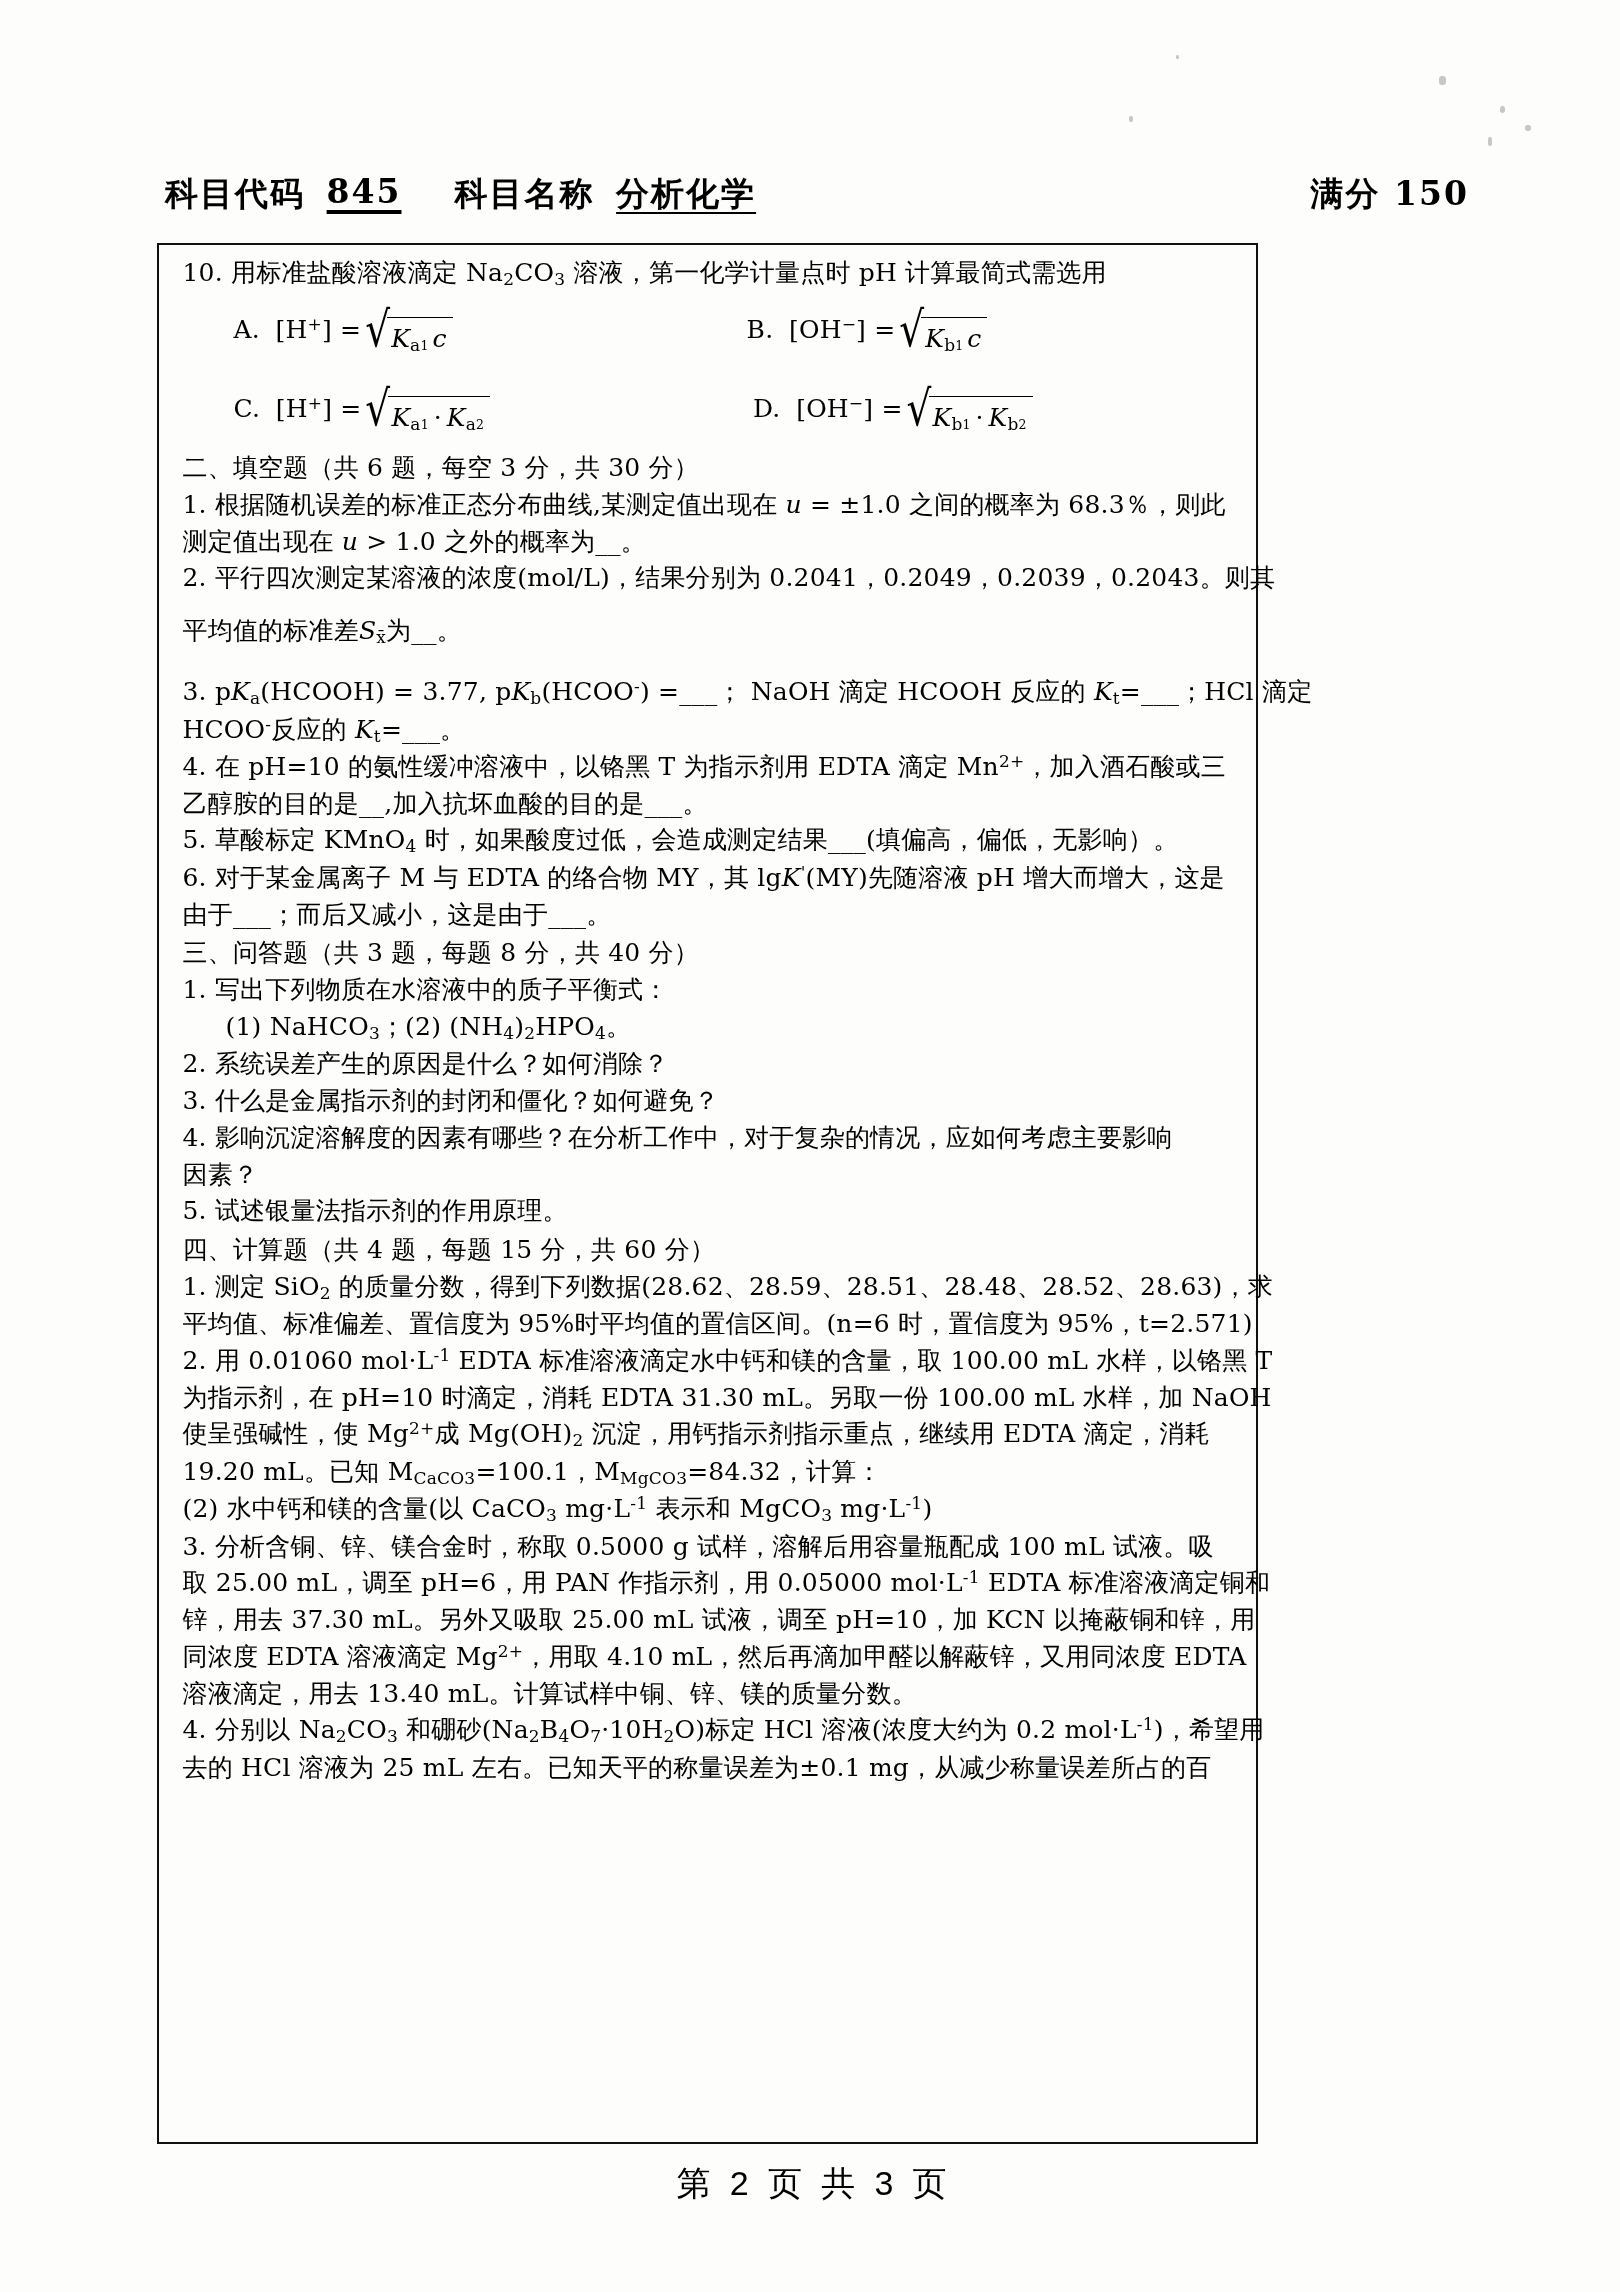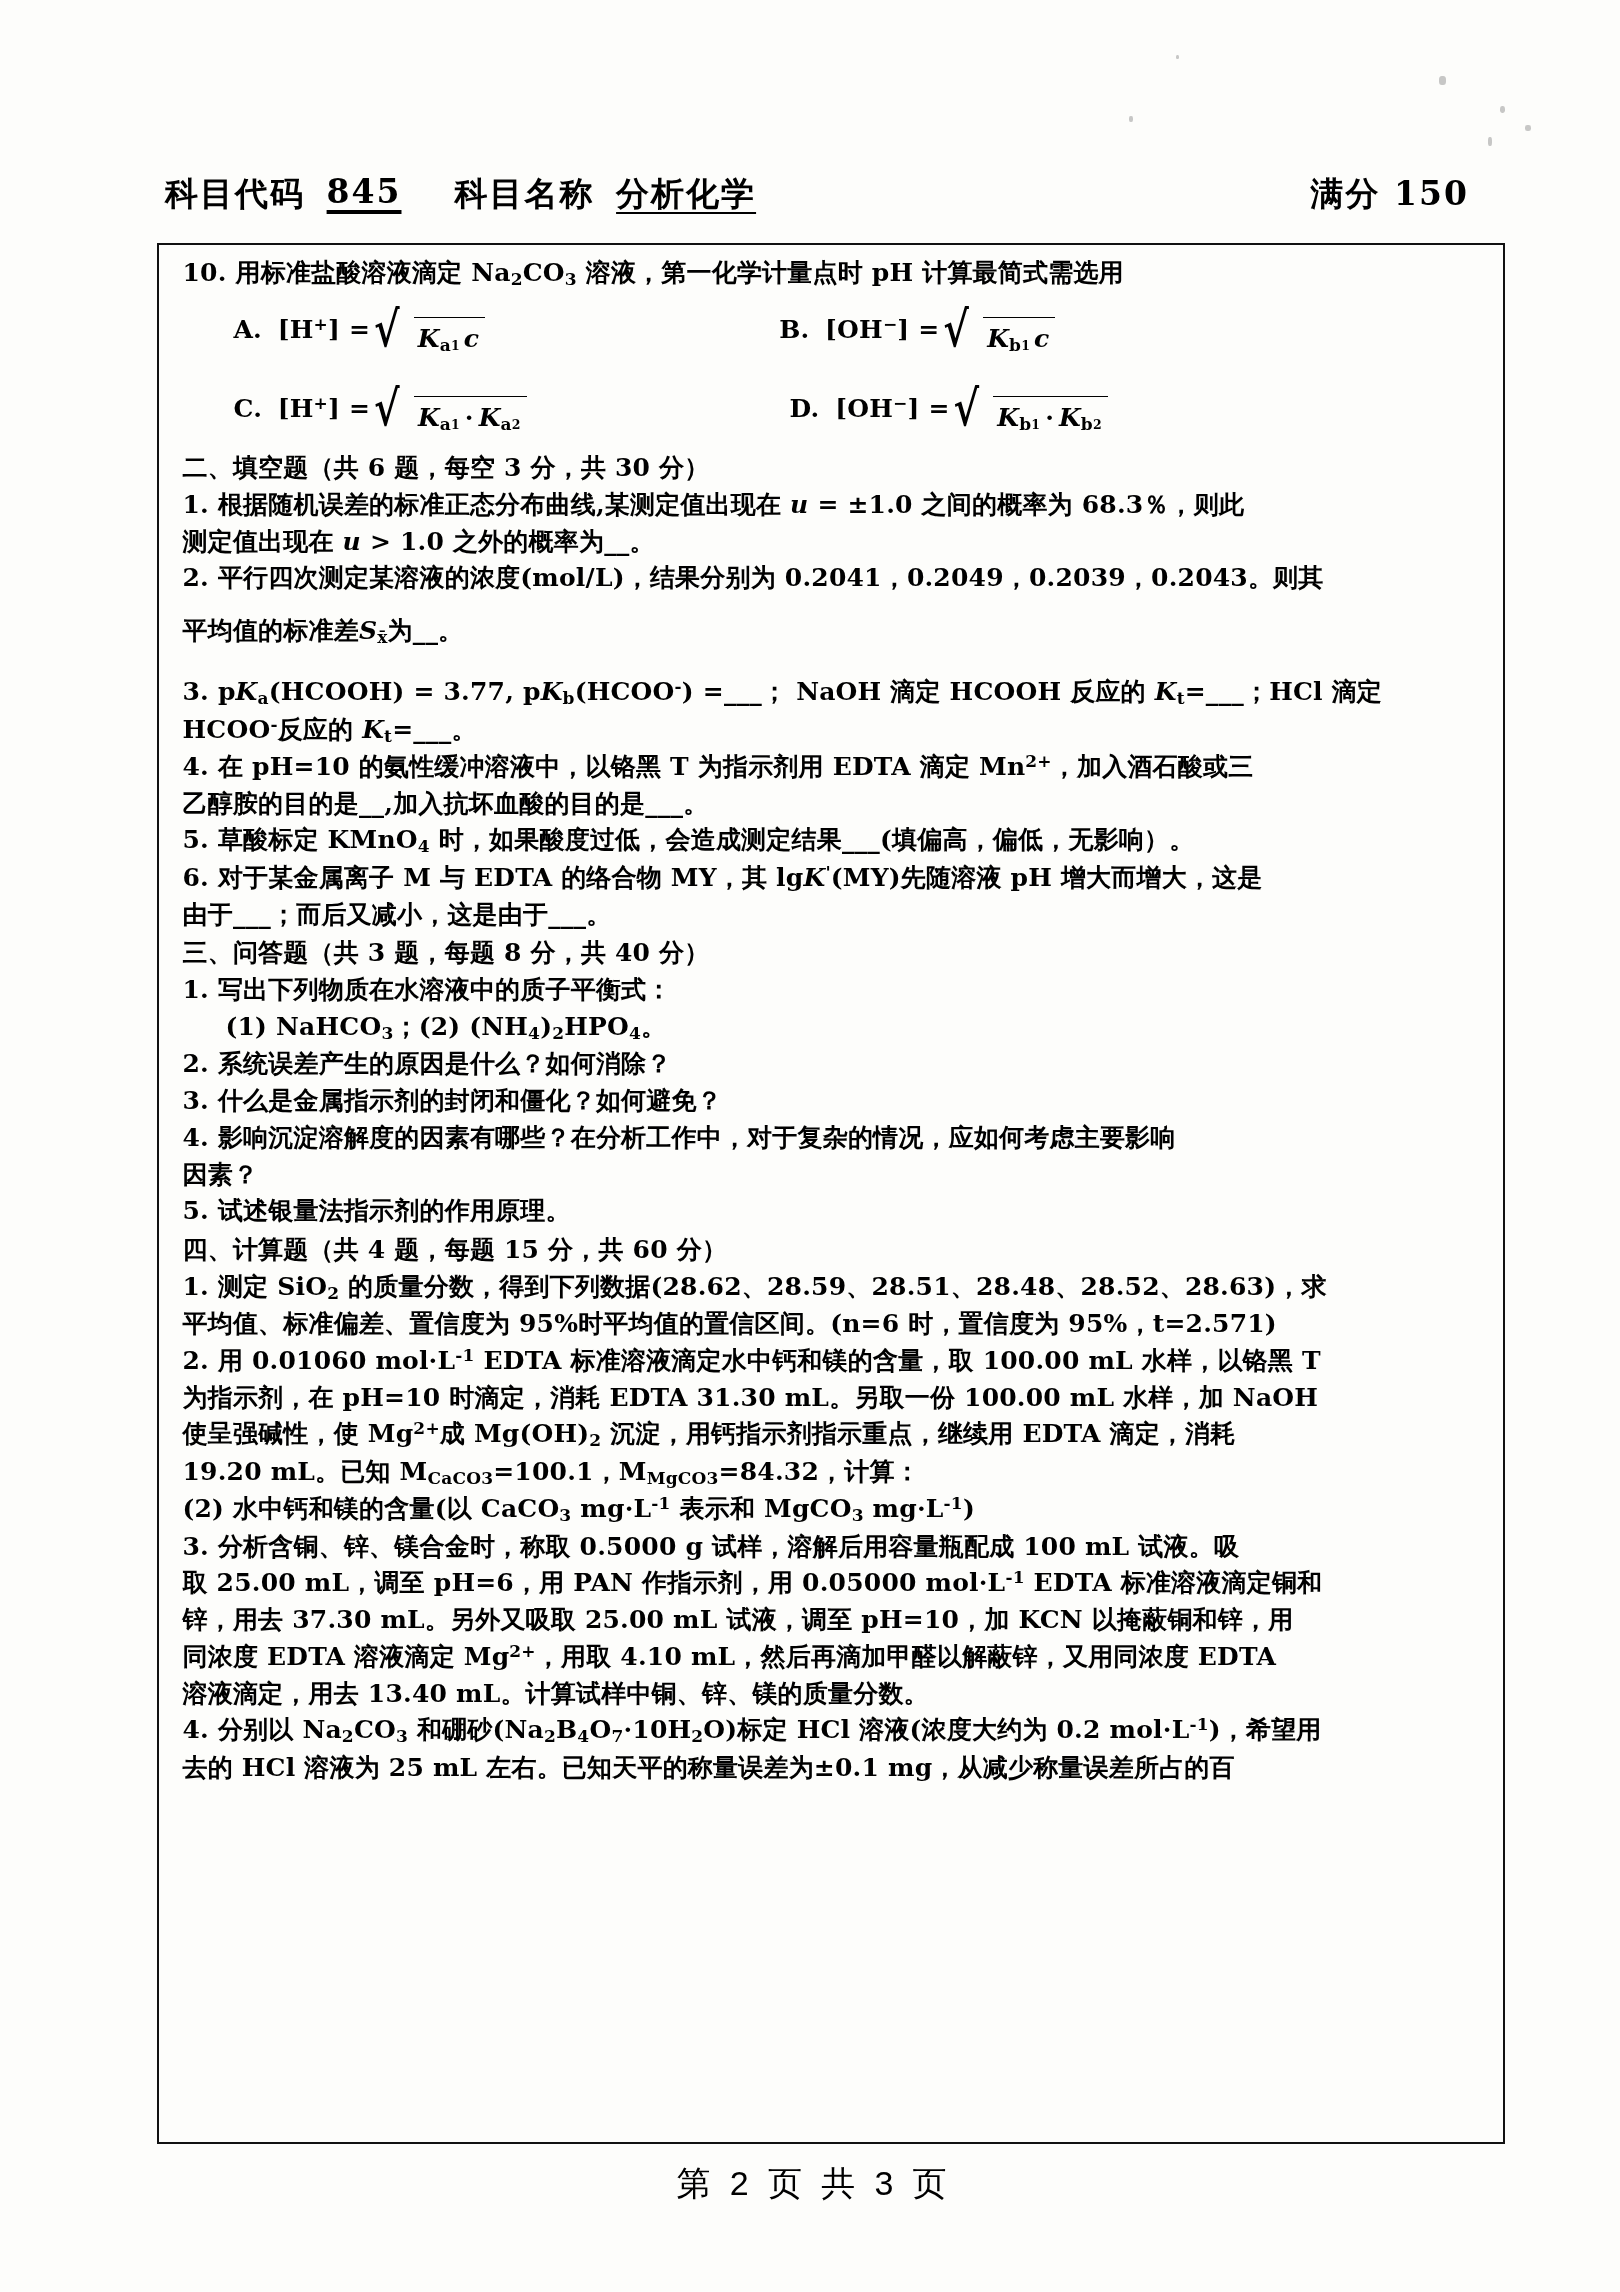--- a/index.html
+++ b/index.html
@@ -56,27 +56,26 @@
   .hdr-score .val { font-family: "DejaVu Serif", serif; margin-left: 13.7px; }
 
   
   .speck { position: absolute; background: #9a9a9a; border-radius: 40%; opacity: .55; }
 
   
   .frame {
     position: absolute;
     left: 157px;
     top: 243px;
-    width: 1348px;
+    width: 1101px;
     height: 1901px;
     border: 2px solid #111;
     border-top-width: 2.9px;
     box-sizing: border-box;
     padding: 9.8px 21.6px 0 23.5px;
-    font-weight: bold;
   }
   .content {
     font-size: 25px;
     line-height: 1.47;
     letter-spacing: 0.2px;
   }
   .ln { white-space: nowrap; }
   .indent1 { padding-left: 43px; }
   .sec-head { margin-top: 2px; }
   sub { font-size: 0.68em; vertical-align: -0.26em; }
@@ -101,21 +100,20 @@
   .radsign {
     font-size: 39px;
     line-height: 0.85;
     margin-right: -2.9px;
     transform: scaleY(1.25) translateY(2px);
   }
   .radbody {
     border-top: 1.6px solid #000;
     padding: 2.9px 5.9px 0 3.9px;
     margin-top: 4.9px;
-    margin-left: 17px;
   }
 
   
   .footer {
     position: absolute;
     left: 4px;
     top: 2161px;
     width: 100%;
     text-align: center;
     font-size: 34px;

